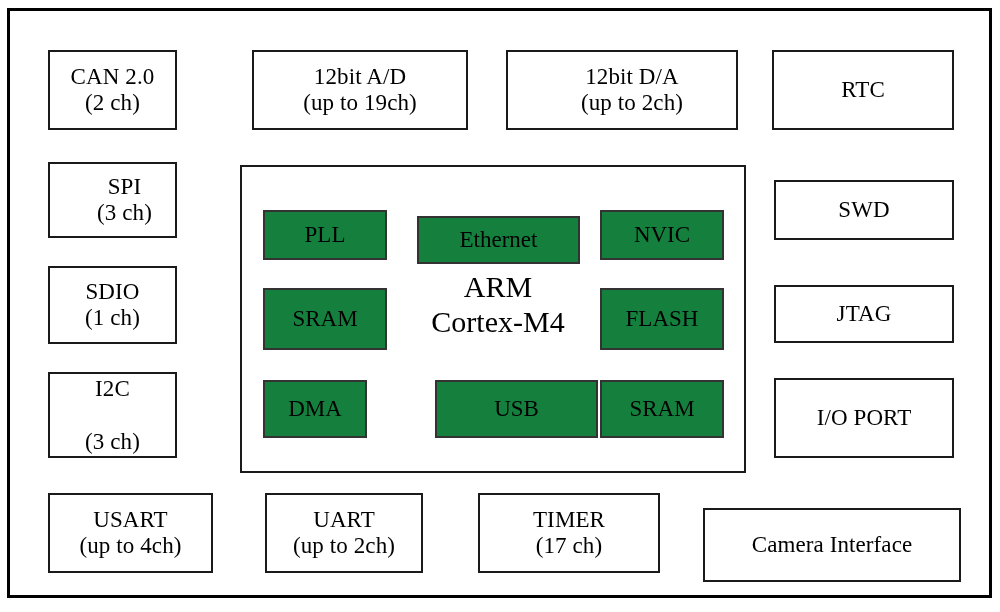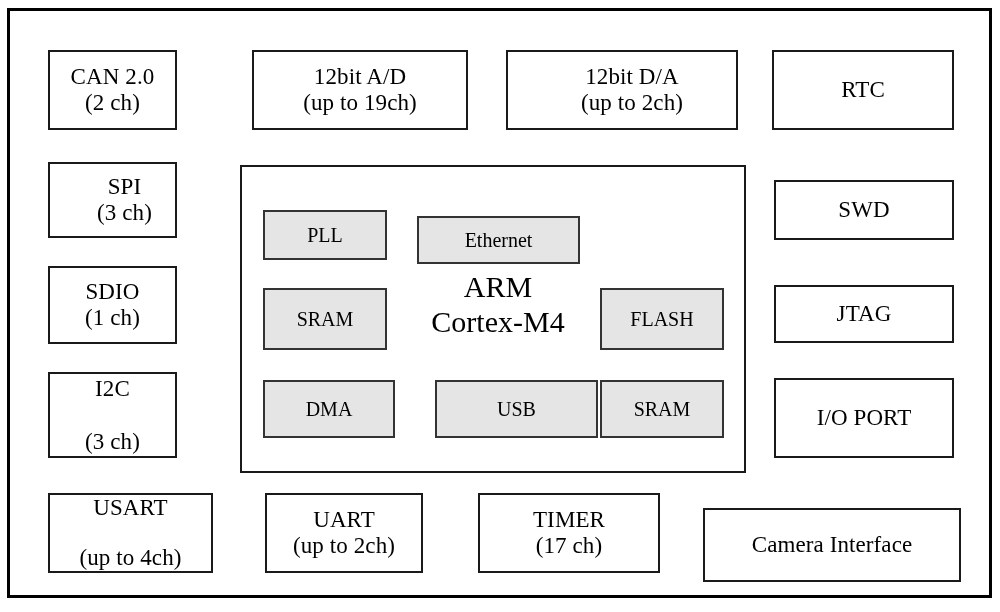--- a/index.html
+++ b/index.html
@@ -54,26 +54,26 @@
     width: 506px;
     height: 308px;
     box-sizing: border-box;
     border: 2px solid #1a1a1a;
     background: #ffffff;
   }
   .core-block {
     position: absolute;
     box-sizing: border-box;
     border: 2px solid #333333;
-    background: #e5e5e5;
+    background: #15803d;
     display: flex;
     align-items: center;
     justify-content: center;
     text-align: center;
-    font-size: 20px;
+    font-size: 23px;
     white-space: nowrap;
   }
   #cpu-core-label {
     position: absolute;
     left: 392px;
     top: 270px;
     width: 212px;
     text-align: center;
     font-size: 30px;
     line-height: 1.16;
@@ -138,47 +138,50 @@
   <div id="cpu-region"></div>
 
   <div class="core-block" style="left:263px; top:210px; width:124px; height:50px;">
     <span>PLL</span>
   </div>
 
   <div class="core-block" style="left:417px; top:216px; width:163px; height:48px;">
     <span>Ethernet</span>
   </div>
 
+  <div class="core-block" style="left:600px; top:210px; width:124px; height:50px;">
+    <span>NVIC</span>
+  </div>
 
   <div class="core-block" style="left:263px; top:288px; width:124px; height:62px;">
     <span>SRAM</span>
   </div>
 
   <div class="core-block" style="left:600px; top:288px; width:124px; height:62px;">
     <span>FLASH</span>
   </div>
 
-  <div class="core-block" style="left:263px; top:380px; width:132px; height:58px;">
+  <div class="core-block" style="left:263px; top:380px; width:104px; height:58px;">
     <span>DMA</span>
   </div>
 
   <div class="core-block" style="left:435px; top:380px; width:163px; height:58px;">
     <span>USB</span>
   </div>
 
   <div class="core-block" style="left:600px; top:380px; width:124px; height:58px;">
     <span>SRAM</span>
   </div>
 
   <div id="cpu-core-label">
     <span class="l1">ARM</span>
     <span class="l2">Cortex-M4</span>
   </div>
 
-  <div class="block" style="left:48px; top:493px; width:165px; height:80px;justify-content:space-between;">
+  <div class="block" style="left:48px; top:493px; width:165px; height:80px;">
     <span class="l1">USART</span>
     <span class="l2">(up to 4ch)</span>
   </div>
 
   <div class="block" style="left:265px; top:493px; width:158px; height:80px;">
     <span class="l1">UART</span>
     <span class="l2">(up to 2ch)</span>
   </div>
 
   <div class="block" style="left:478px; top:493px; width:182px; height:80px;">

